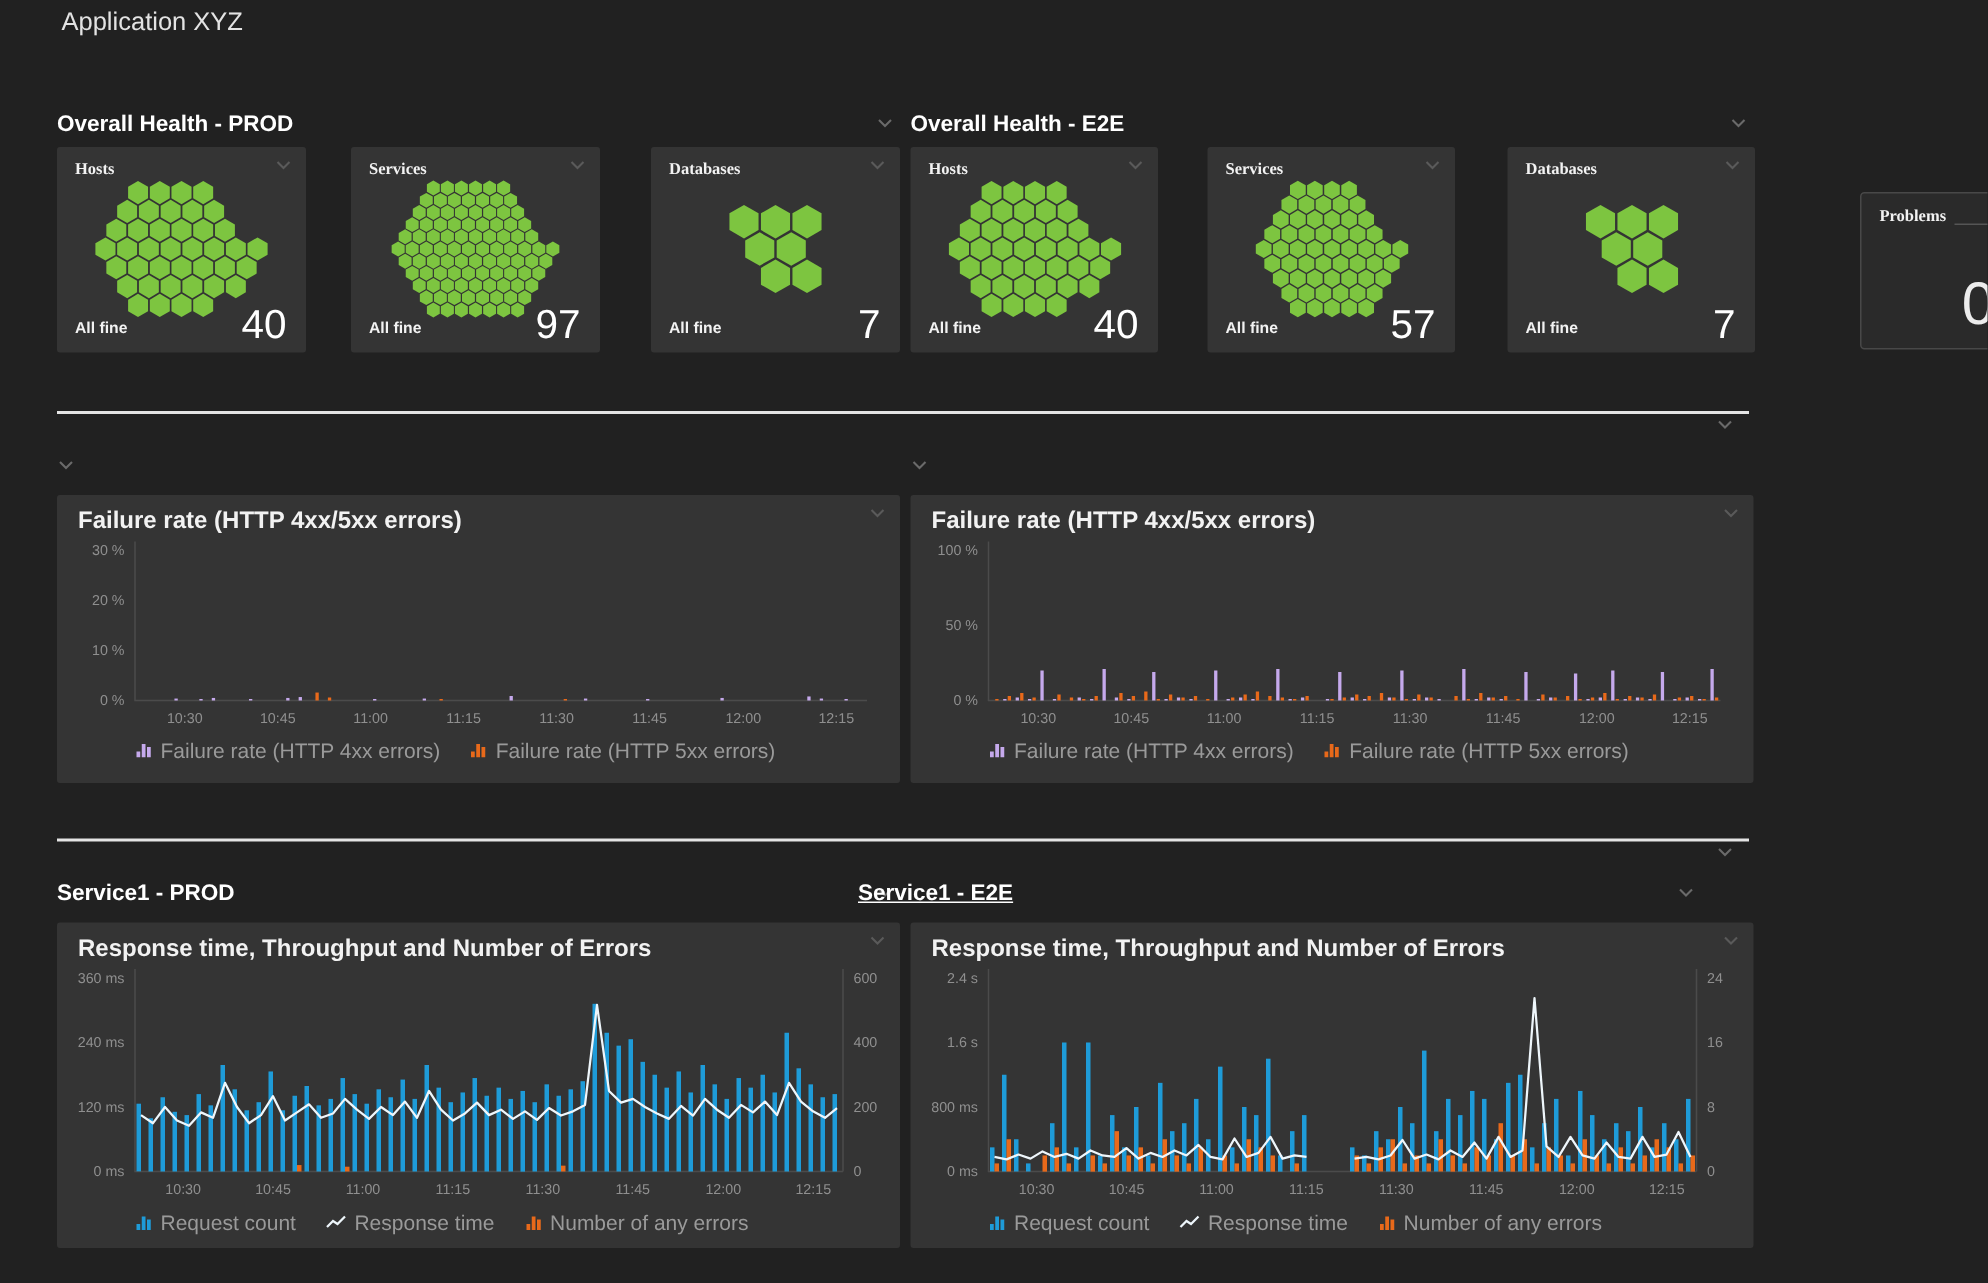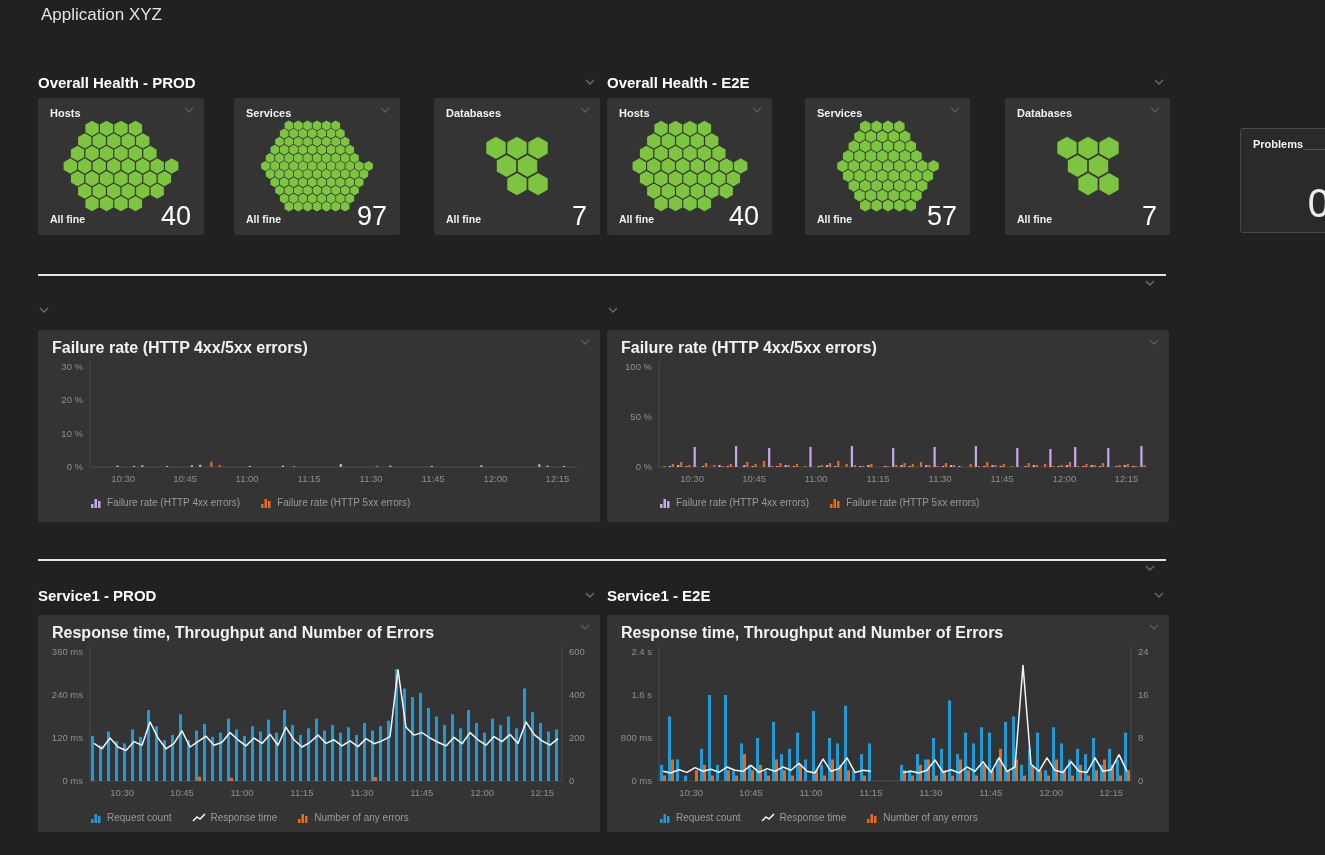--- a/index.html
+++ b/index.html
@@ -10,39 +10,39 @@
   }
   .page-title { position:absolute; left:10px; top:5px; font-size:17px; font-weight:400; color:#e3e3e3;margin-left:31px; }
 
   .sec-hdr { position:absolute; height:20px; display:flex; align-items:center; justify-content:space-between; }
   .sec-hdr .t { font-size:15px; font-weight:bold; color:#fff; }
 
   .chev { width:12px; height:8px; display:inline-block; }
   .chev svg { display:block; }
 
   .tile { position:absolute; background:#343434; border-radius:2px; }
-  .tile-title { position:absolute; left:12px; top:9px; font-size:11px; font-weight:bold; color:#f2f2f2; }
+  .tile-title { position:absolute; left:12px; top:9px; font-size:11px; font-weight:bold; color:#f2f2f2;font-family:Liberation Serif, serif; }
   .tile-chev { position:absolute; right:9px; top:8px; }
   .hexwrap { position:absolute; left:50%; top:22px; margin-left:-75px; }
   .allfine { position:absolute; left:12px; bottom:10px; font-size:10.5px; font-weight:bold; color:#f2f2f2; }
   .count { position:absolute; right:13px; bottom:3px; font-size:27px; font-weight:300; color:#fff; }
 
   .problems-tile { position:absolute; background:#2a2a2a; border:1px solid #484848; border-radius:3px; }
   .problems-count { position:absolute; right:15px; bottom:6px; font-size:40px; font-weight:200; color:#ececec; }
   .filter-dash { position:absolute; left:62px; top:20px; width:24px; border-bottom:1px solid #555; }
 
   .divider { position:absolute; height:2px; background:#e4e4e4; }
   .divider-chev { position:absolute; }
 
   .chart-tile { position:absolute; background:#343434; border-radius:2px; }
   .chart-title { position:absolute; left:14px; top:9px; font-size:16px; font-weight:bold; color:#f2f2f2; z-index:2; }
   .chart-canvas { position:absolute; left:0; top:0; right:0; bottom:0; }
   .legend { position:absolute; left:52px; display:flex; align-items:center; gap:20px; z-index:2; }
   .legend-item { display:inline-flex; align-items:center; gap:5px; }
-  .legend-item .lbl { font-size:10px; color:#9a9a9a; }
+  .legend-item .lbl { font-size:14px; color:#9a9a9a; }
   .leg-fail { bottom:14px; }
   .leg-svc { bottom:9px; }
 </style>
 </head>
 <body>
 
 <div class="page-title">Application XYZ</div>
 
 <div class="sec-hdr" style="left:38px; top:72px; width:558px;">
   <span class="t">Overall Health - PROD</span>
@@ -625,21 +625,21 @@
   </span>
 
 <div class="sec-hdr" style="left:38px; top:585px; width:558px;">
   <span class="t">Service1 - PROD</span>
   <span class="chev">
       <svg width="12" height="8">
         <path d="M2,2 L6,6 L10,2" stroke="#6a6a6a" stroke-width="1.4" fill="none"></path>
       </svg>
     </span>
 </div>
-<div class="sec-hdr" style="left:607px; top:585px; width:558px;">
+<div class="sec-hdr" style="left:572px; top:585px; width:558px;text-decoration:underline;">
   <span class="t">Service1 - E2E</span>
   <span class="chev">
       <svg width="12" height="8">
         <path d="M2,2 L6,6 L10,2" stroke="#6a6a6a" stroke-width="1.4" fill="none"></path>
       </svg>
     </span>
 </div>
 
 <div class="chart-tile" style="left:38px; top:615px; width:562px; height:217px;">
   <span class="chart-title">Response time, Throughput and Number of Errors</span>

